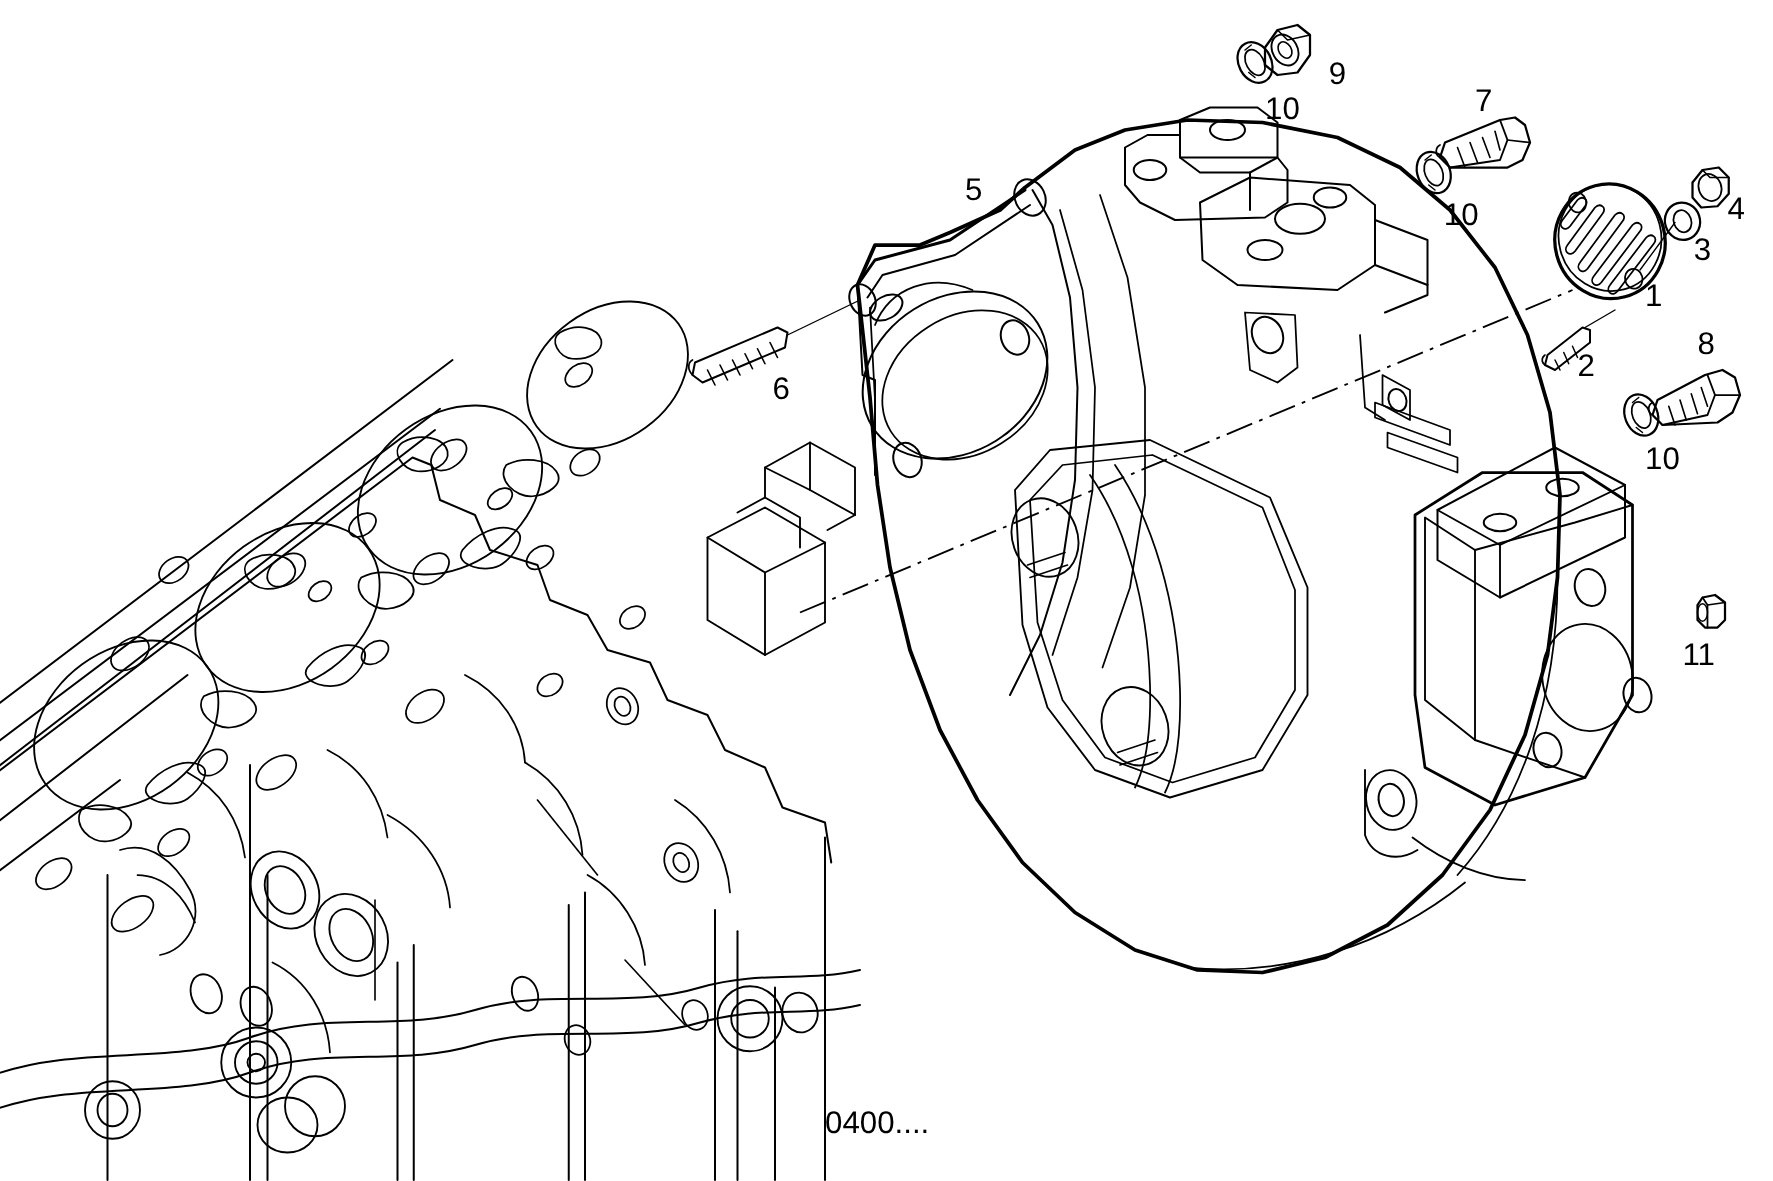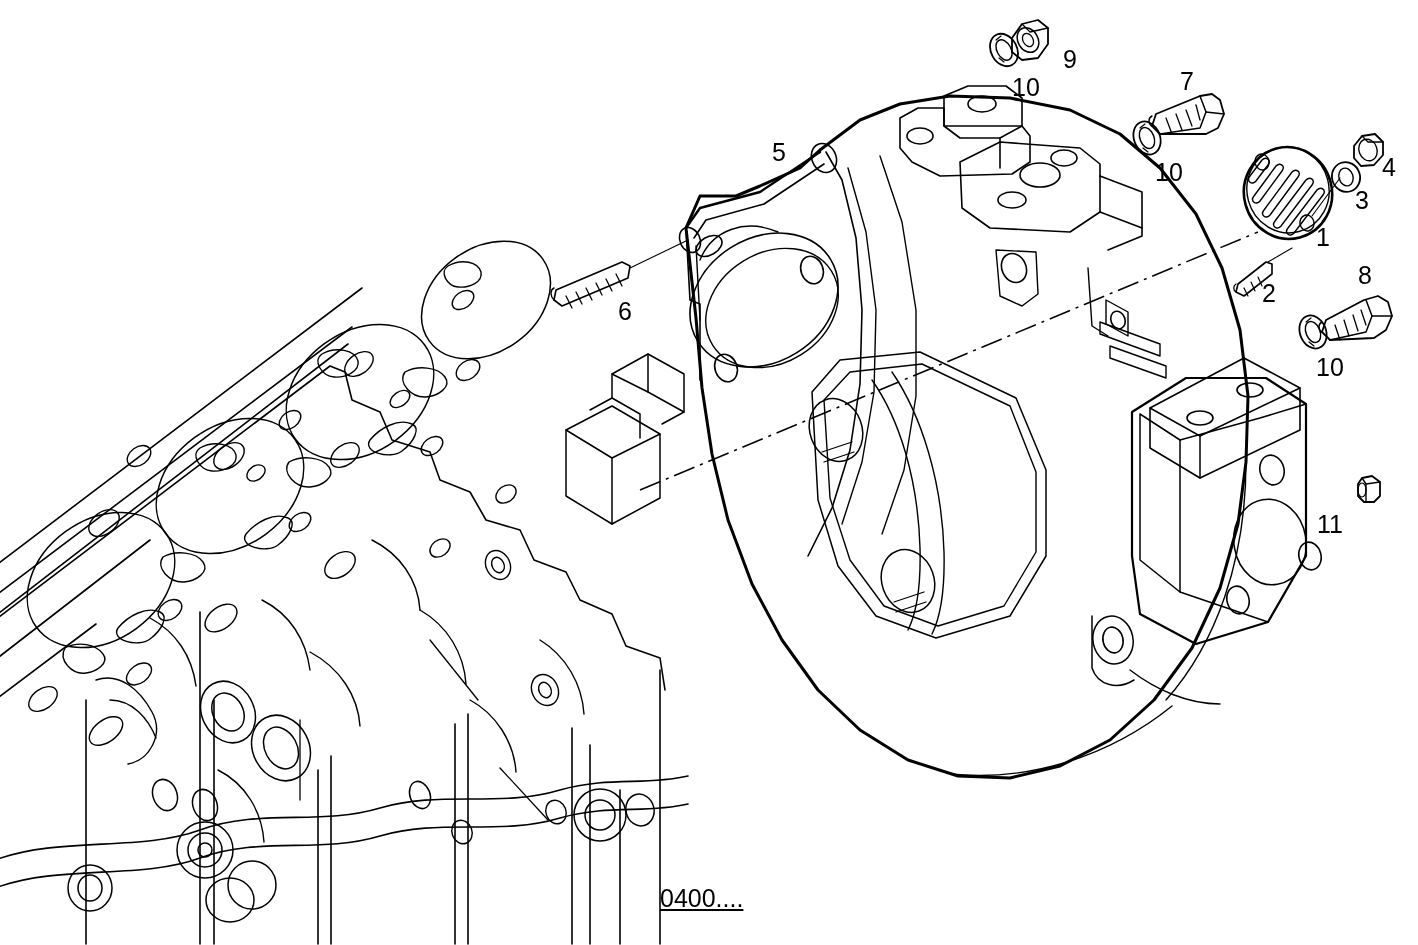--- a/index.html
+++ b/index.html
@@ -4,21 +4,21 @@
 <title>Parts Diagram</title>
 <style>
   html,body{margin:0;padding:0;background:#ffffff;}
   body{width:1418px;height:945px;overflow:hidden;
        font-family:"Liberation Sans", sans-serif;}
   #stage{position:relative;width:1418px;height:945px;background:#fff;}
   #art{position:absolute;left:0;top:0;width:1418px;height:945px;}
   .callout{position:absolute;font-family:"Liberation Sans", sans-serif;
            font-size:25px;color:#000;line-height:1;white-space:nowrap;}
   #caption{position:absolute;font-family:"Liberation Sans", sans-serif;
-           font-size:25px;color:#000;white-space:nowrap;text-decoration:underline;}
+           font-size:25px;color:#000;white-space:nowrap;}
 </style>
 </head>
 <body>
 
 <div id="stage">
 
   <svg id="art" viewBox="0 0 1418 945">
     <g fill="none" stroke="#000" stroke-width="1.6" stroke-linecap="round" stroke-linejoin="round">
 
       <g>
@@ -378,17 +378,17 @@
   <span class="callout" style="left:1355px;top:188px;">3</span>
   <span class="callout" style="left:1382px;top:155px;">4</span>
   <span class="callout" style="left:772px;top:140px;">5</span>
   <span class="callout" style="left:618px;top:299px;">6</span>
   <span class="callout" style="left:1180px;top:69px;">7</span>
   <span class="callout" style="left:1358px;top:263px;">8</span>
   <span class="callout" style="left:1063px;top:47px;">9</span>
   <span class="callout" style="left:1012px;top:75px;">10</span>
   <span class="callout" style="left:1155px;top:160px;">10</span>
   <span class="callout" style="left:1316px;top:355px;">10</span>
-  <span class="callout" style="left:1317px;top:512px;">11</span>
+  <span class="callout" style="left:1346px;top:512px;">11</span>
 
   <span id="caption" style="left:660px;top:884px;">0400....</span>
 
 </div>
 
 </body></html>

